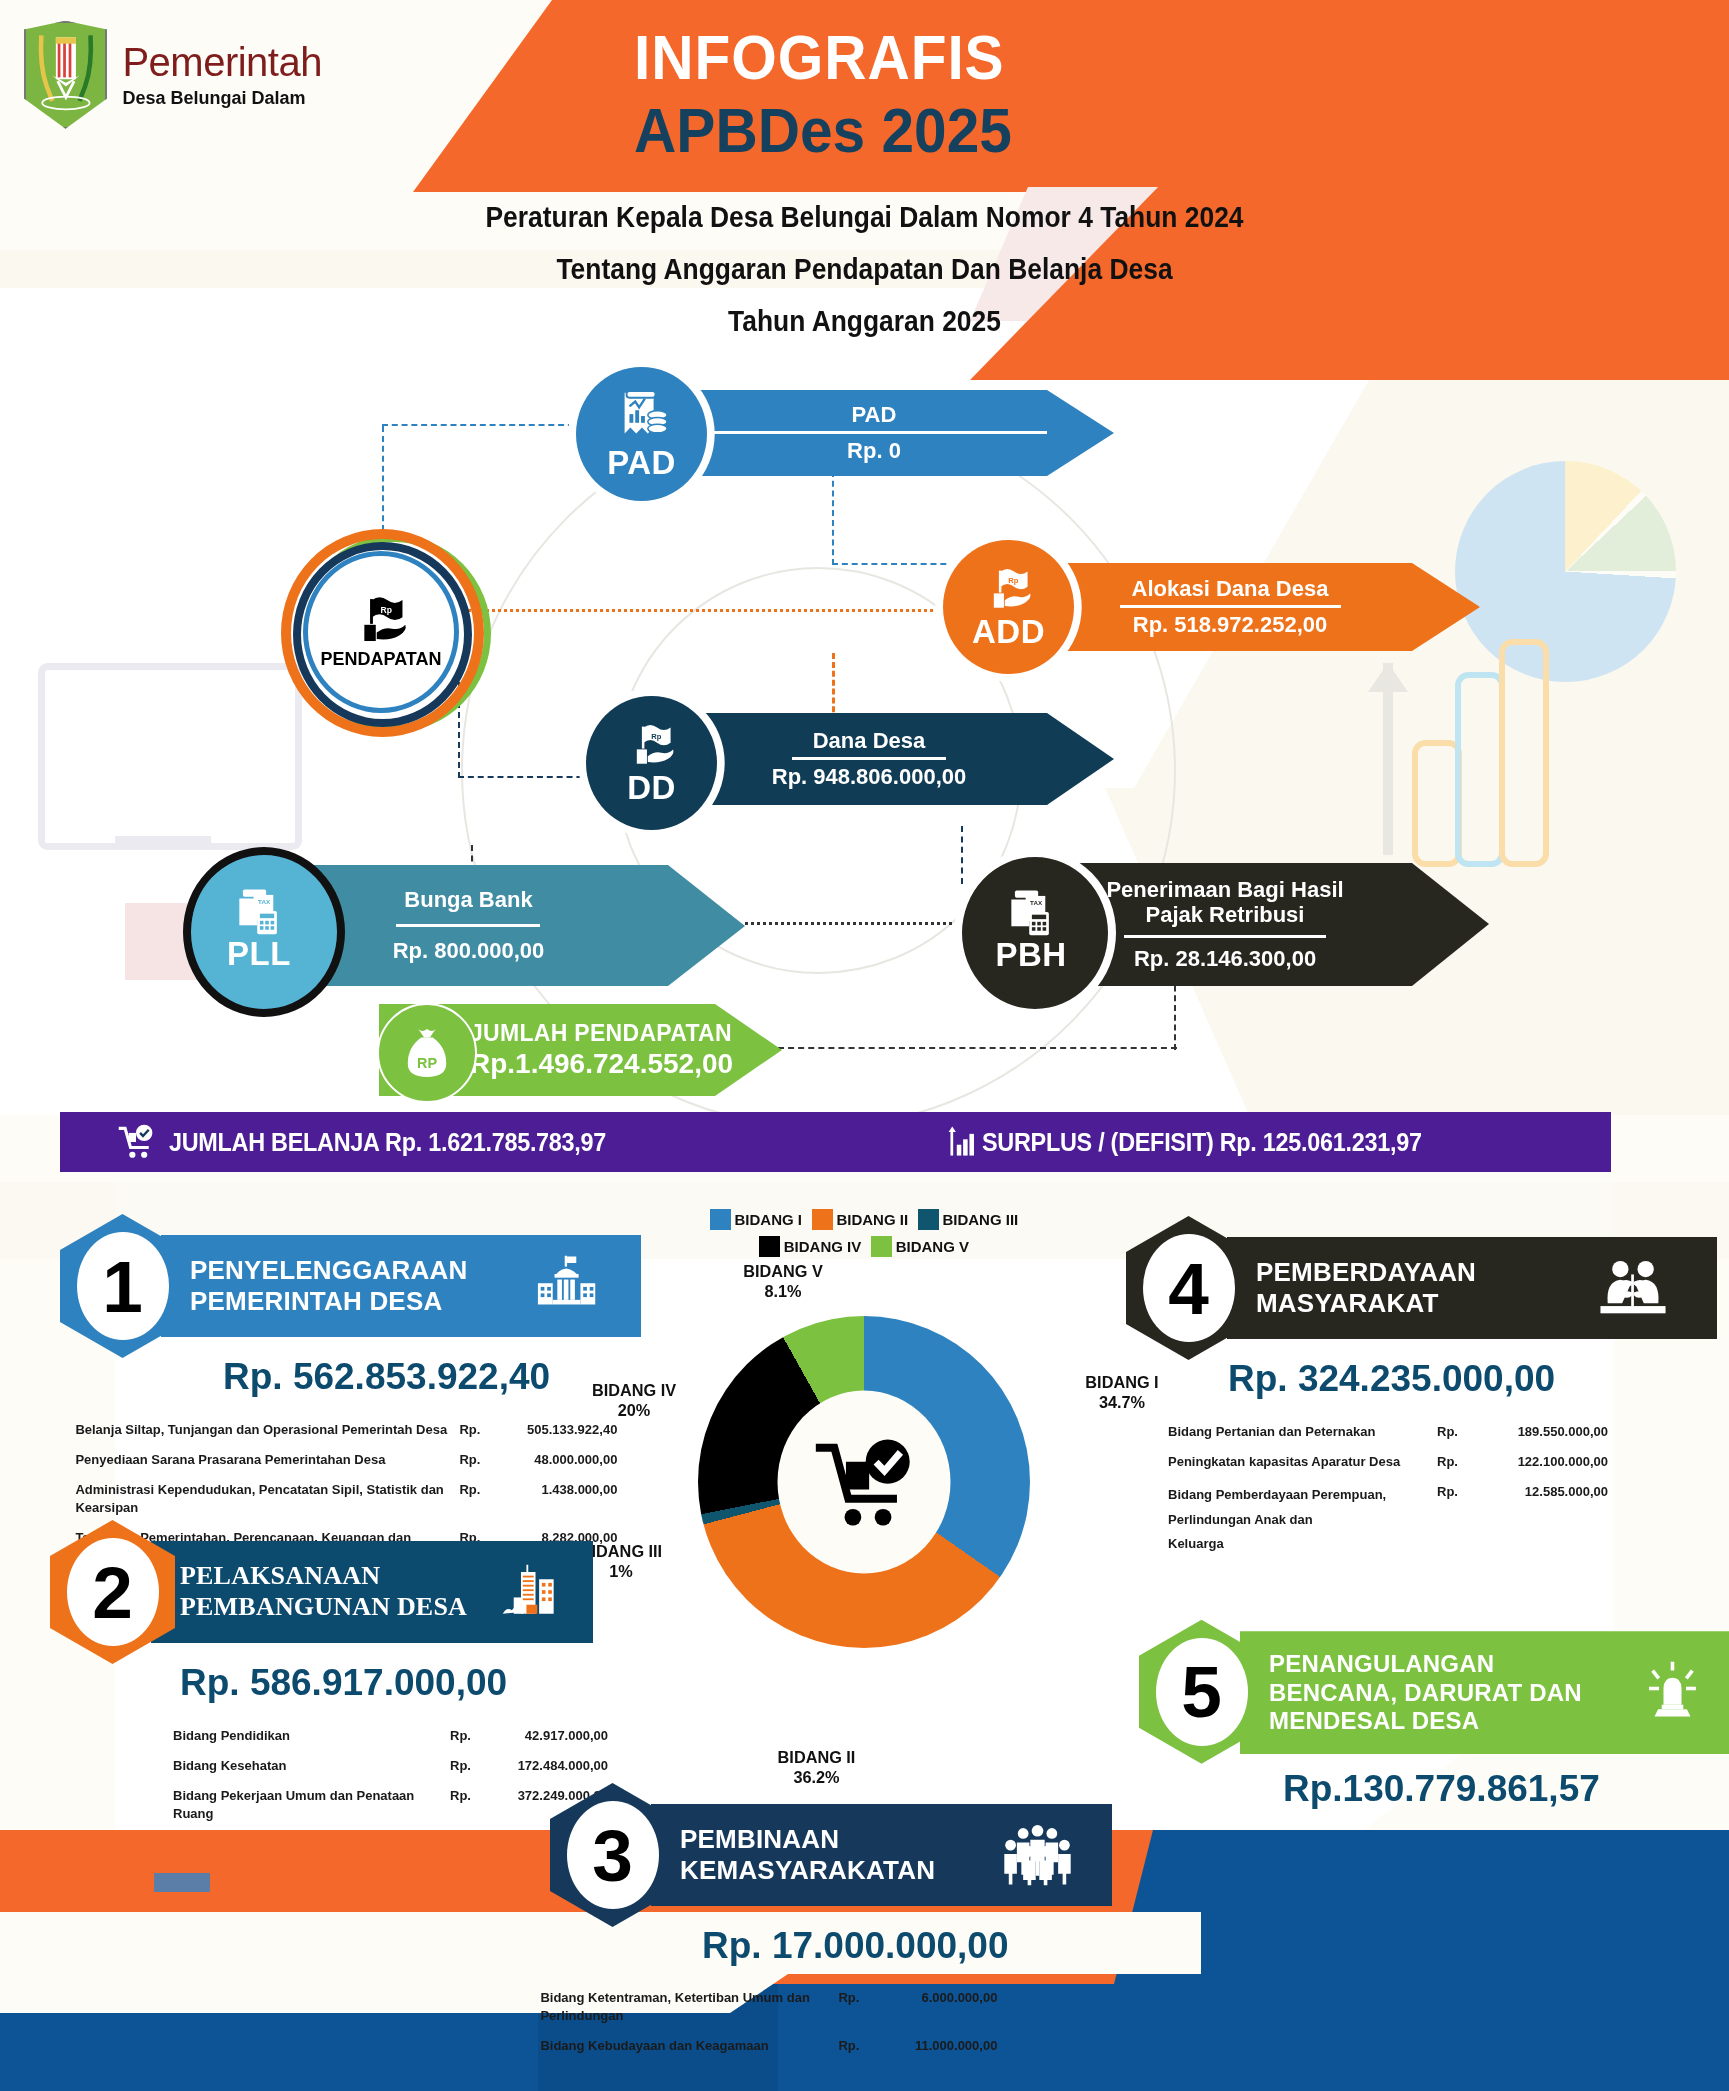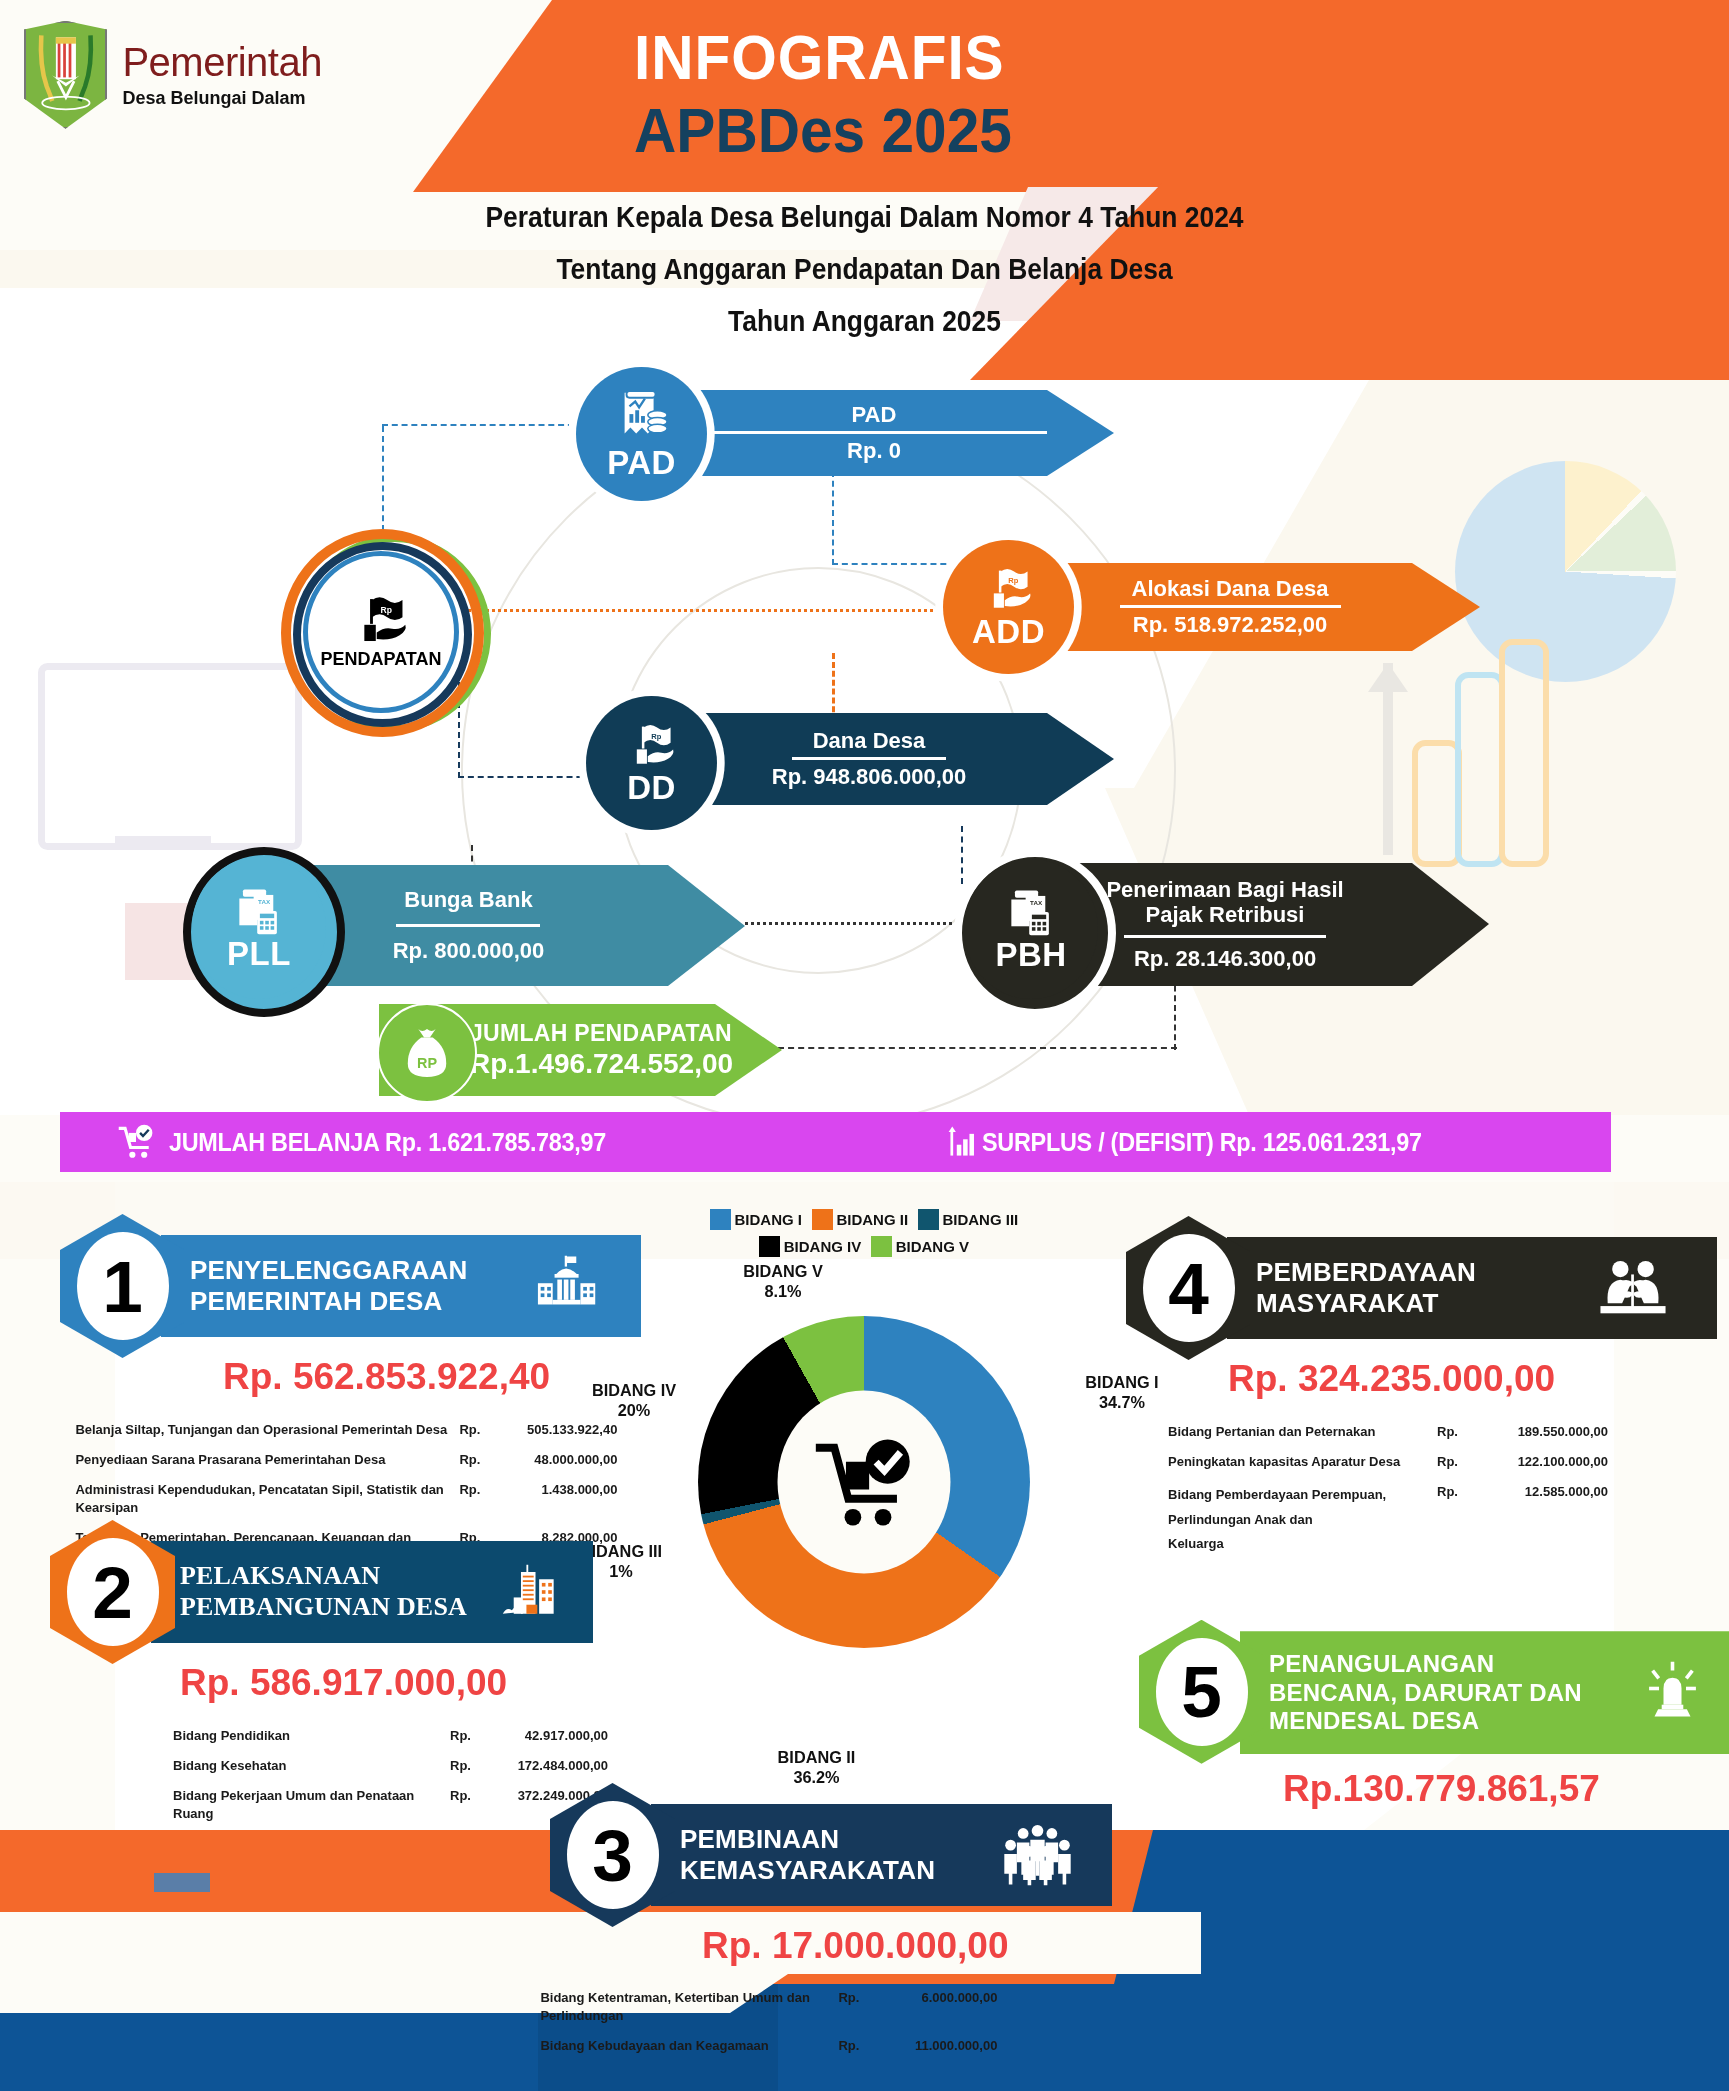--- a/index.html
+++ b/index.html
@@ -76,21 +76,21 @@
     justify-content:center;z-index:4;color:#fff;
   }
   .arrow-t{font-size:22px;font-weight:bold;line-height:1.15;text-align:center;}
   .arrow-rule{width:72%;height:2.9px;background:#fff;margin:3.8px 0;}
   .arrow-v{font-size:22px;font-weight:bold;text-align:center;}
   .dash{position:absolute;z-index:2;}
 
   
   #band{
     position:absolute;left:60px;top:1112px;width:1551px;height:60px;
-    background:#d946ef;display:flex;align-items:center;
+    background:#4c1d95;display:flex;align-items:center;
   }
   .band-txt{color:#fff;font-size:26px;font-weight:bold;transform:scaleX(.9);transform-origin:left center;letter-spacing:-0.3px;}
 
   
   .sec{position:absolute;}
   .hexwrap{position:absolute;left:0;top:0;width:125px;height:144px;z-index:3;}
   .hex{position:absolute;inset:0;clip-path:polygon(50% 0,100% 25%,100% 75%,50% 100%,0 75%,0 25%);}
   .hexcircle{
     position:absolute;left:50%;top:50%;transform:translate(-50%,-50%);
     width:92px;height:108px;border-radius:50%;background:#fff;
@@ -99,21 +99,21 @@
   .hexnum{font-size:73px;font-weight:bold;color:#000;line-height:1;}
   .ribbon{
     position:absolute;left:101px;top:21px;height:102px;
     display:flex;align-items:center;z-index:2;
   }
   .ribbon-title{
     color:#fff;font-size:26px;font-weight:bold;line-height:1.18;padding-left:29px;
     letter-spacing:0.2px;
   }
   .ribbon-ico{position:absolute;right:40px;top:50%;transform:translateY(-50%);}
-  .sec-amount{position:absolute;font-size:37px;font-weight:bold;color:#ef4444;}
+  .sec-amount{position:absolute;font-size:37px;font-weight:bold;color:#0c4a6e;}
   .det{position:absolute;font-size:13px;font-weight:bold;color:#1a1a1a;}
   .det-row{display:flex;align-items:flex-start;margin-bottom:12.5px;line-height:1.35;}
 
   
   #legend{position:absolute;left:672px;top:1209px;width:384px;text-align:center;}
   .lg-line{display:flex;justify-content:center;align-items:center;gap:3.8px;flex-wrap:nowrap;}
   .lg-item{display:flex;align-items:center;gap:3.8px;margin:0 2.9px;}
   .lg-sw{width:21px;height:21px;display:inline-block;}
   .lg-tx{font-size:15px;font-weight:bold;color:#111;}
   #donut{position:absolute;left:698px;top:1316px;width:332px;height:332px;border-radius:50%;}

